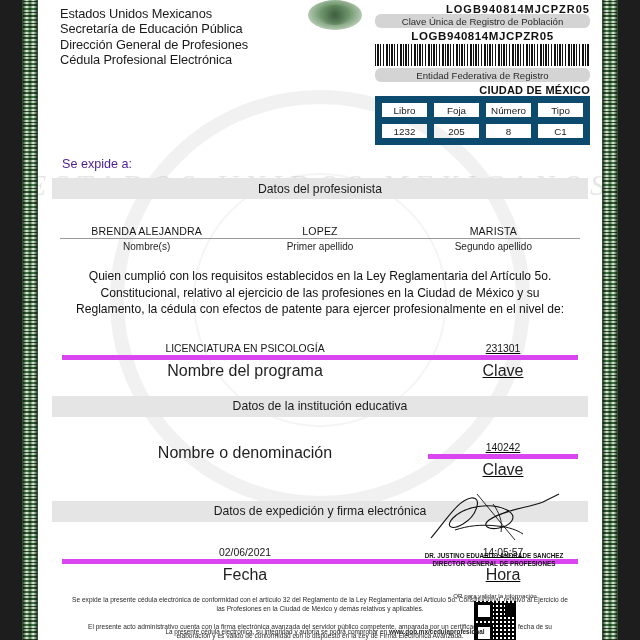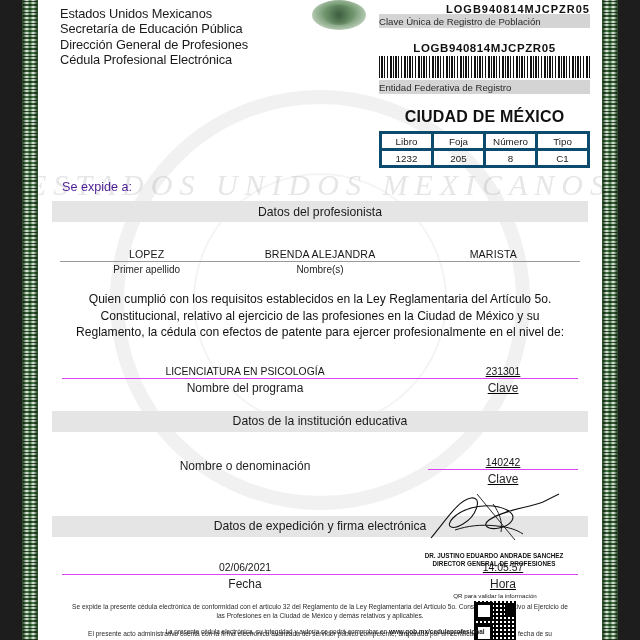--- a/index.html
+++ b/index.html
@@ -93,43 +93,44 @@
     border-radius: 50%;
   }
   .hdr-right { flex: 1; text-align: right; padding-right: 4px; }
   .curp-top {
     font-size: 11px; font-weight: bold; color: #111;
     letter-spacing: 1px; line-height: 11px; margin-bottom: 1px;
     overflow: hidden; height: 9px;
   }
   .grayband {
     background: #d4d4d4; color: #2a2a2a;
-    font-size: 9.6px; text-align: left; padding: 1.5px 0;
-    margin-bottom: 14px;
+    font-size: 9.6px; text-align: center; padding: 1.5px 0;
+    margin-bottom: 2px;
+    border-radius: 6px;
   }
   .curp-val {
     font-size: 11.5px; font-weight: bold; color: #111;
     letter-spacing: 0.6px; text-align: center; margin-bottom: 2px;
   }
   .barcode {
     height: 22px; margin: 0 auto 2px auto;
     background: repeating-linear-gradient(90deg,
       #111 0px, #111 1px, #fff 1px, #fff 2px,
       #111 2px, #111 4px, #fff 4px, #fff 5px,
       #111 5px, #111 6px, #fff 6px, #fff 8px,
       #111 8px, #111 9px, #fff 9px, #fff 11px,
       #111 11px, #111 13px, #fff 13px, #fff 14px);
   }
   .entidad-val {
-    font-size: 16px; font-weight: bold; color: #111;
-    text-align: center; margin-bottom: 5px; letter-spacing: 0.2px;
+    font-size: 11px; font-weight: bold; color: #111;
+    letter-spacing: 0.2px;
   }
   table.reg { border-collapse: collapse; margin-left: auto; margin-right: 0; }
   table.reg td, table.reg th {
-    border: 3px solid #0c4a6e; font-size: 9.8px; color: #1a1a1a;
+    border: 7px solid #0c4a6e; font-size: 9.8px; color: #1a1a1a;
     padding: 1.5px 0; text-align: center; font-weight: normal;
     min-width: 52px;
   }
   table.reg th { background: #fff; }
 
   .se-expide {
     font-size: 12.6px; color: #4c1d95;
     margin: 12px 0 7px 16px;
   }
 
@@ -153,23 +154,23 @@
     text-align: center; font-size: 12.1px; color: #121212;
     line-height: 16.5px; margin: 16px 20px 0 20px;
     font-family: "Liberation Sans", sans-serif;
   }
 
   .two-col { display: flex; margin: 25px 16px 0 16px; }
   .two-col .c-name { flex: 1; text-align: center; }
   .two-col .c-clave { width: 150px; text-align: center; text-decoration: underline; }
   .two-col .val {
     font-size: 10.4px; color: #161616;
-    border-bottom: 1px solid #d946ef; padding-bottom: 1px;
-  }
-  .two-col .lbl { font-size: 12px; color: #1f1f1f; padding-top: 2px; }
+    border-bottom: 5px solid #d946ef; padding-bottom: 1px;
+  }
+  .two-col .lbl { font-size: 16px; color: #1f1f1f; padding-top: 2px; }
 
   .legal {
     text-align: center; font-size: 6.6px; color: #2a2a2a;
     line-height: 9px; margin: 11px 26px 0 26px;
   }
   .legal + .legal { margin-top: 9px; }
 
   .firma-title {
     text-align: center; font-size: 6.5px; font-weight: bold;
     color: #1a1a1a; margin-top: 11px; width: 400px; margin-left: 18px;
@@ -270,29 +271,30 @@
             </table>
         </div>
       </div>
 
       <div class="se-expide">Se expide a:</div>
 
       <div class="section-bar">Datos del profesionista</div>
 
       <div class="fields">
         <div class="field">
+          <div class="val">BRENDA ALEJANDRA</div>
+          <div class="lbl">Nombre(s)</div>
+        </div>
+        <div class="field">
           <div class="val">LOPEZ</div>
           <div class="lbl">Primer apellido</div>
         </div>
         <div class="field">
-          <div class="val">BRENDA ALEJANDRA</div>
-          <div class="lbl">Nombre(s)</div>
-        </div>
-        <div class="field">
           <div class="val">MARISTA</div>
+          <div class="lbl">Segundo apellido</div>
         </div>
       </div>
 
       <div class="para">Quien cumplió con los requisitos establecidos en la Ley Reglamentaria del Artículo 5o. Constitucional, relativo al ejercicio de las profesiones en la Ciudad de México y su Reglamento, la cédula con efectos de patente para ejercer profesionalmente en el nivel de:</div>
 
       <div class="two-col">
         <div class="c-name">
           <div class="val">LICENCIATURA EN PSICOLOGÍA</div>
           <div class="lbl">Nombre del programa</div>
         </div>
@@ -307,21 +309,21 @@
       <div class="two-col">
         <div class="c-name">
           <div class="lbl">Nombre o denominación</div>
         </div>
         <div class="c-clave">
           <div class="val">140242</div>
           <div class="lbl">Clave</div>
         </div>
       </div>
 
-      <div class="section-bar" style="margin-top:30px">Datos de expedición y firma electrónica</div>
+      <div class="section-bar" style="margin-top:22px">Datos de expedición y firma electrónica</div>
 
       <div class="two-col">
         <div class="c-name">
           <div class="val">02/06/2021</div>
           <div class="lbl">Fecha</div>
         </div>
         <div class="c-clave">
           <div class="val">14:05:57</div>
           <div class="lbl">Hora</div>
         </div>

